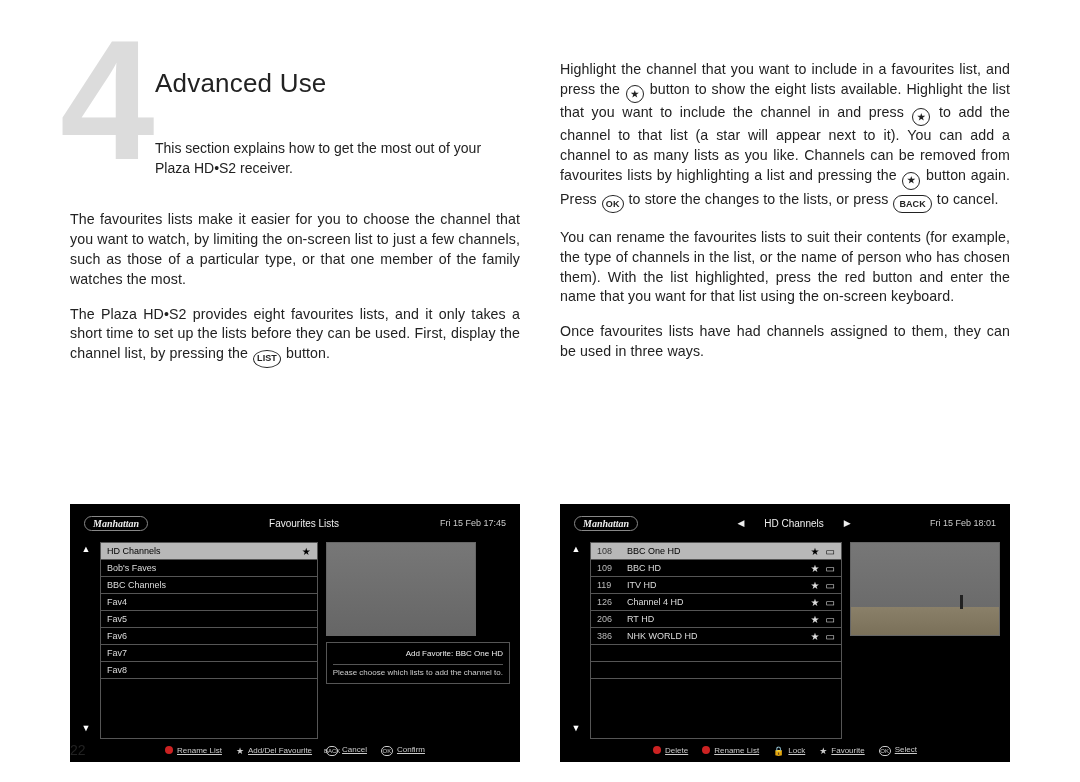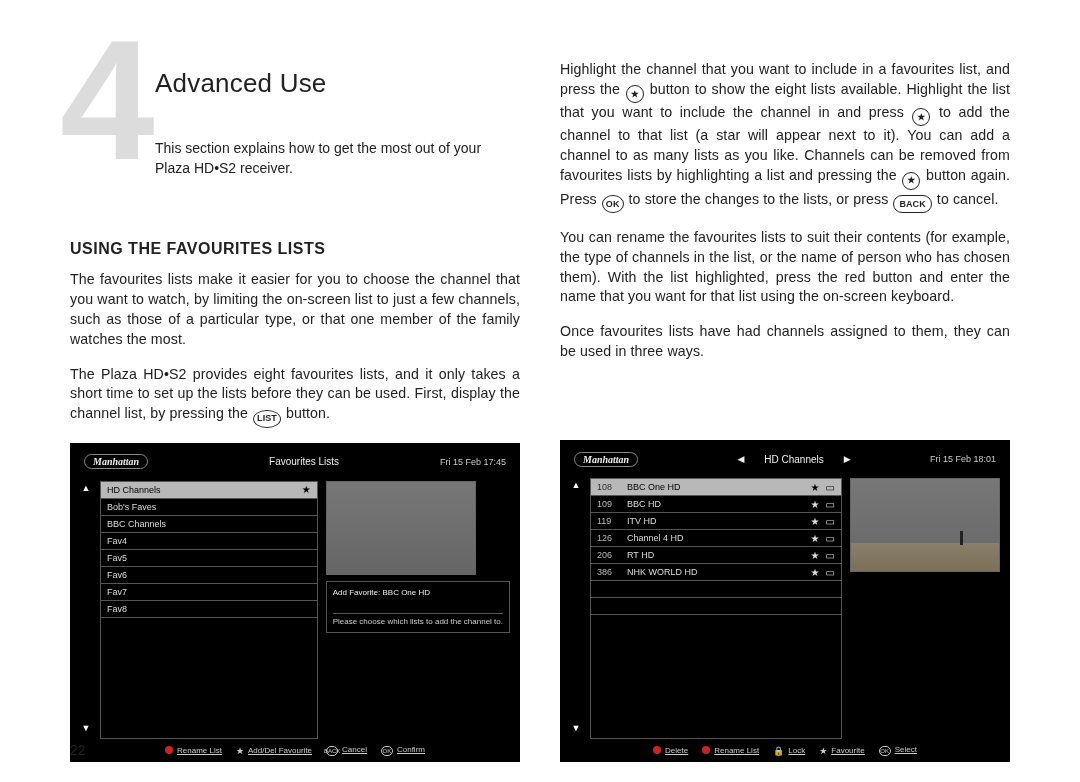--- a/index.html
+++ b/index.html
@@ -32,41 +32,41 @@
   .body-text { font-size: 14.2px; line-height: 1.4; text-align: justify; margin-bottom: 15px; letter-spacing: 0.1px; }
   .inline-btn {
     display: inline-flex; align-items: center; justify-content: center;
     border: 1.3px solid #222; border-radius: 50%;
     min-width: 18px; height: 18px; padding: 0 3px;
     font-size: 9px; font-weight: 700; vertical-align: -3px; margin: 0 1px;
     background: #fff;
   }
   .inline-btn.wide { border-radius: 10px; padding: 0 5px; }
   .screenshot {
-    margin-top: auto; background: #000; height: 322px; width: 100%;
+    margin-top: auto; background: #000; height: 258px; width: 100%;
     color: #eee; font-size: 9px; padding: 8px 10px 6px;
     display: flex; flex-direction: column;
   }
   .ss-header { display: flex; align-items: center; justify-content: space-between; height: 22px; padding: 0 4px; }
   .ss-logo { font-family: "Times New Roman", serif; font-weight: 700; font-style: italic; border: 1px solid #888; border-radius: 12px; padding: 1px 8px; font-size: 10px; }
   .ss-title { font-size: 10px; font-weight: 500; flex: 1; text-align: center; display: flex; align-items: center; justify-content: center; gap: 20px; margin-left: 20px; }
   .ss-time { font-size: 9px; color: #ccc; }
   .ss-body { flex: 1; display: flex; gap: 8px; padding: 8px 0 0; }
   .arrow-col { width: 12px; display: flex; flex-direction: column; justify-content: space-between; align-items: center; color: #fff; font-size: 11px; padding: 2px 0 6px; }
   .list-rows { flex: 1; display: flex; flex-direction: column; border: 1px solid #555; }
   .list-row { height: 17px; border-bottom: 1px solid #555; display: flex; align-items: center; padding: 0 6px; font-size: 9px; gap: 6px; color: #ddd; }
   .list-row.sel { background: #b8b8b8; color: #000; }
   .list-row .star { margin-left: auto; font-size: 10px; }
   .list-row .icons { margin-left: auto; display: flex; gap: 6px; font-size: 10px; }
   .list-row .num { color: #bbb; width: 24px; }
   .list-row.sel .num { color: #333; }
   .ss-preview { width: 150px; height: 94px; background: linear-gradient(#777,#666); border: 1px solid #666; position: relative; }
   .ss-right { display: flex; flex-direction: column; gap: 6px; }
   .ss-info { border: 1px solid #555; padding: 5px 6px; font-size: 8px; line-height: 1.4; color: #ccc; }
-  .ss-info .t { font-weight: 500; margin-bottom: 2px; color: #eee; border-bottom:1px solid #555; padding-bottom:15px;}
+  .ss-info .t { font-weight: 500; margin-bottom: 2px; color: #eee; border-bottom:1px solid #555; padding-bottom:5px;text-align:right;}
   .ss-footer { display: flex; gap: 14px; justify-content: center; padding: 6px 0 0; font-size: 8px; color: #ccc; align-items: center; text-decoration: underline; }
   .ss-footer .dot { width: 8px; height: 8px; border-radius: 50%; display: inline-block; margin-right: 4px; vertical-align: -1px; }
   .ss-footer .red { background: #c22; }
   .ss-footer .ring { border: 1px solid #ccc; background: transparent; display:inline-flex;align-items:center;justify-content:center;font-size:6px;width:12px;height:10px;border-radius:6px;margin-right:4px;vertical-align:-1px;}
   .ss-footer .star-i { display:inline-block; margin-right:4px; font-size:9px; vertical-align:-1px;}
   .page-num { position: absolute; bottom: 24px; left: 70px; font-size: 14px; font-weight: 500; }
   .tri { font-size: 9px; }
   .landscape { position:absolute; inset:0; display:flex; align-items:flex-end; justify-content:center; }
   .landscape::before { content:""; position:absolute; bottom:0; left:0; right:0; height:30%; background:linear-gradient(#8a8069,#7a7059); }
   .figure { position:absolute; bottom:28%; right:24%; width:3px; height:14px; background:#222; }
@@ -74,21 +74,20 @@
 </head>
 <body>
 
 <div class="column">
   <div class="chapter-head">
     <div class="big-num">4</div>
     <div class="chapter-title">Advanced Use</div>
     <div class="chapter-intro">This section explains how to get the most out of your Plaza HD•S2 receiver.</div>
   </div>
 
-  <h2 class="section">USING THE FAVOURITES LISTS</h2>
   <p class="body-text">The favourites lists make it easier for you to choose the channel that you want to watch, by limiting the on-screen list to just a few channels, such as those of a particular type, or that one member of the family watches the most.</p>
   <p class="body-text">
     <span>The Plaza HD•S2 provides eight favourites lists, and it only takes a short time to set up the lists before they can be used. First, display the channel list, by pressing the </span><span class="inline-btn">LIST</span><span> button.</span>
   </p>
 
   <div class="screenshot">
     <div class="ss-header">
       <span class="ss-logo">Manhattan</span>
       <span class="ss-title">Favourites Lists</span>
       <span class="ss-time">Fri 15 Feb 17:45</span>

